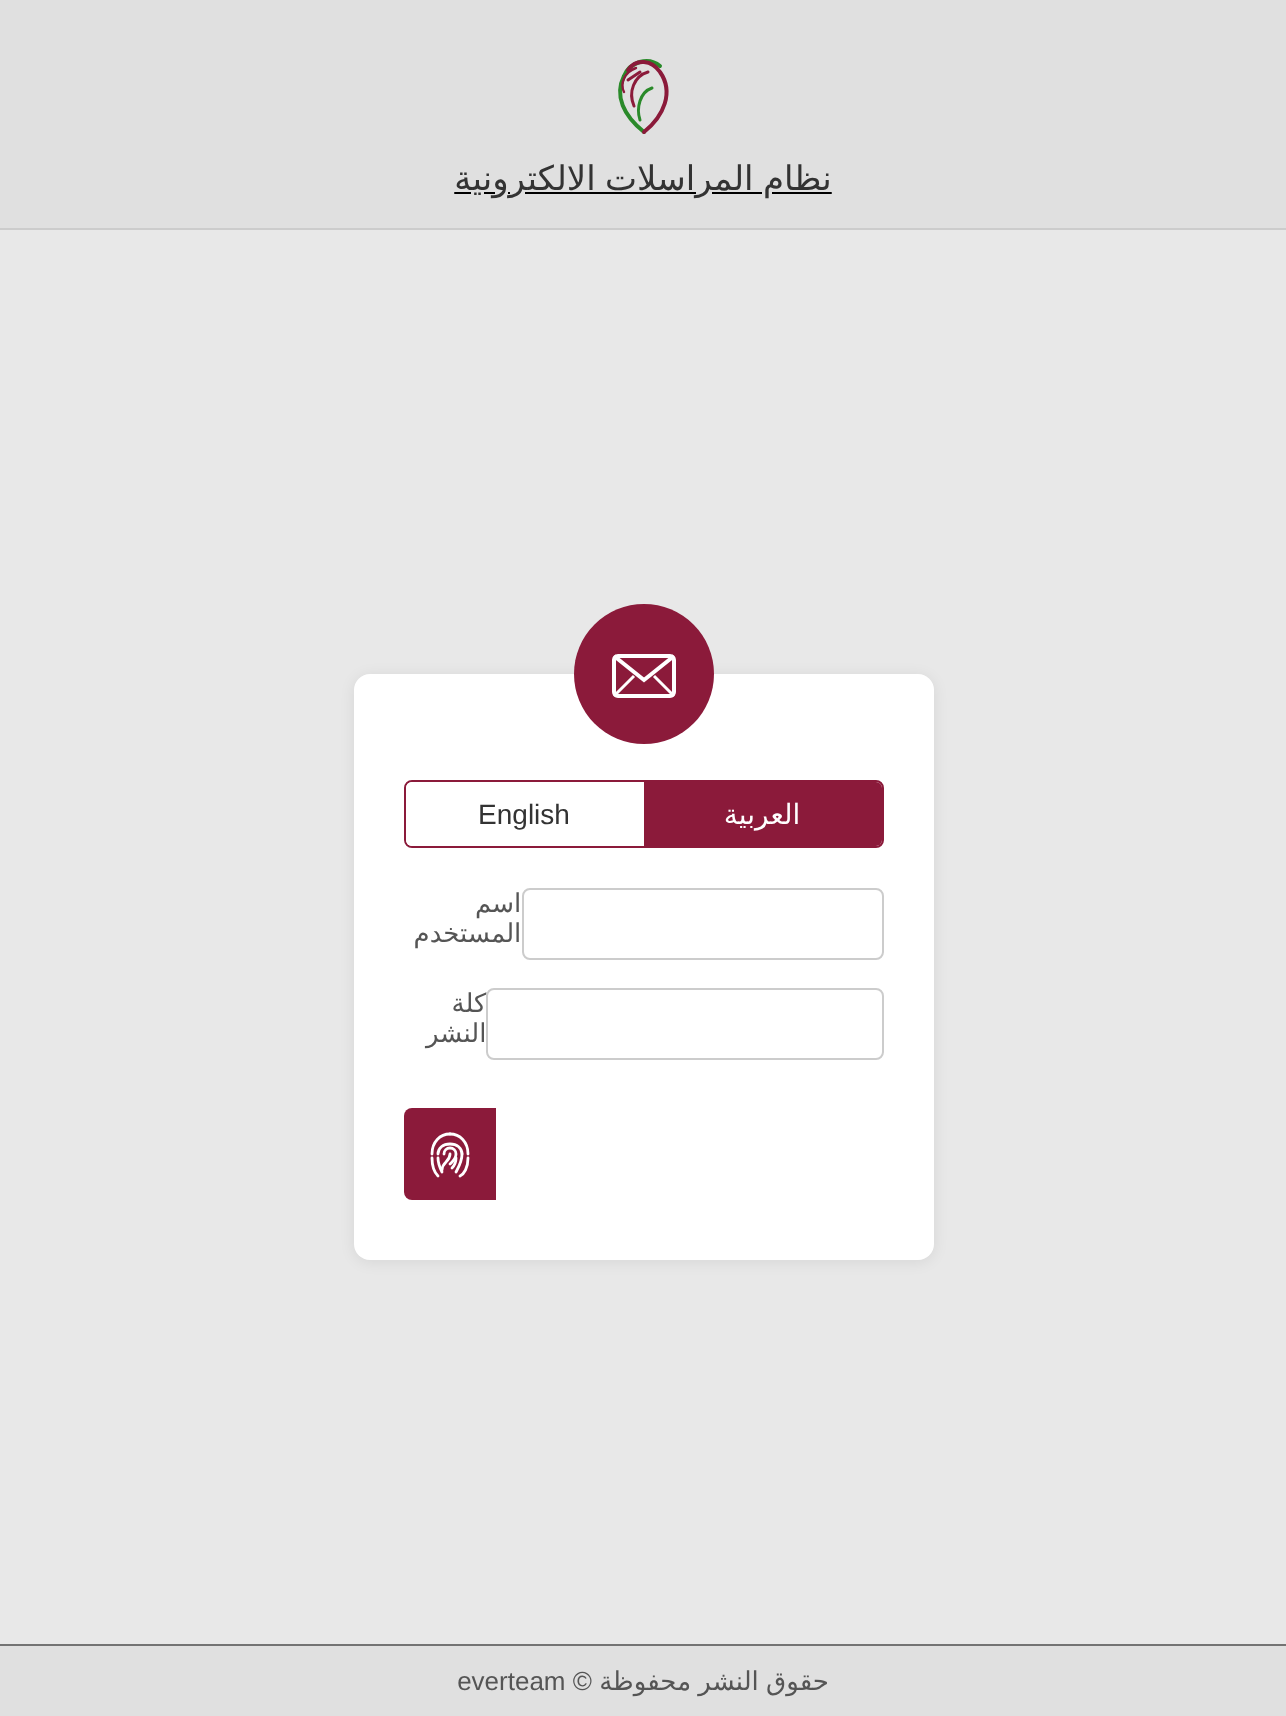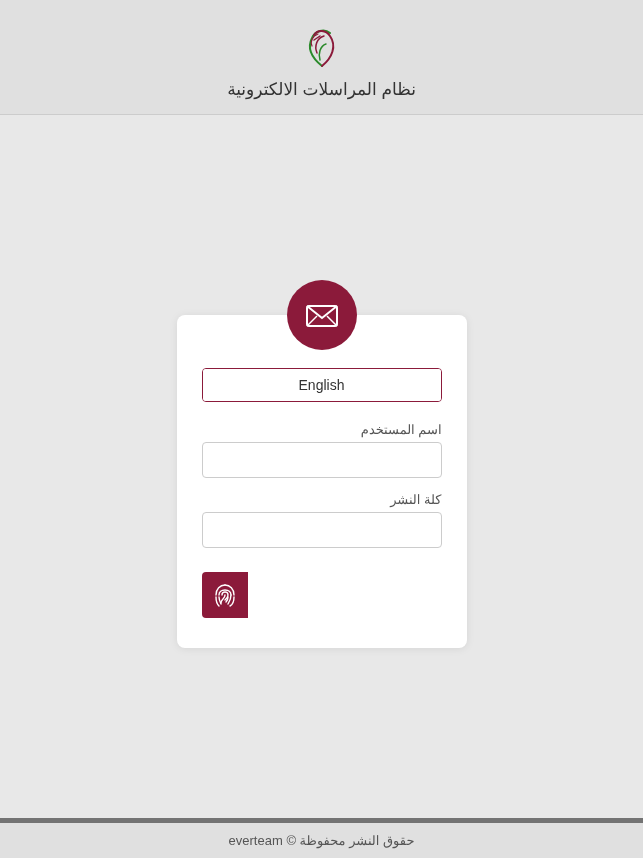--- a/index.html
+++ b/index.html
@@ -21,20 +21,21 @@
 
     
     .header {
       width: 100%;
       background-color: #e0e0e0;
       display: flex;
       flex-direction: column;
       align-items: center;
       padding: 18px 0 14px 0;
       border-bottom: 1px solid #ccc;
+      text-decoration: underline;
     }
 
     .logo-svg {
       width: 60px;
       height: 55px;
       margin-bottom: 6px;
     }
 
     .header-title {
       font-size: 17px;
@@ -114,21 +115,21 @@
       background: #8b1a3a;
       color: #fff;
       font-size: 14px;
     }
 
     
     .form-group {
       width: 240px;
       margin-bottom: 14px;
       display: flex;
-      flex-direction: column;
+      flex-direction: row;
     }
 
     .field-label {
       font-size: 13px;
       color: #555;
       margin-bottom: 5px;
       direction: rtl;
       text-align: right;
     }
 
@@ -180,21 +181,21 @@
       cursor: pointer;
       direction: rtl;
       font-family: Arial, sans-serif;
       margin-left: 2px;
     }
 
     
     .footer {
       width: 100%;
       background-color: #e0e0e0;
-      border-top: 5px solid #737373;
+      border-top: 1px solid #737373;
       display: flex;
       align-items: center;
       justify-content: center;
       padding: 10px 0;
     }
 
     .footer-text {
       font-size: 13px;
       color: #555;
       direction: rtl;
@@ -226,20 +227,21 @@
       <svg viewBox="0 0 38 38" xmlns="http://www.w3.org/2000/svg">
         <rect x="4" y="10" width="30" height="20" rx="2" fill="none" stroke="white" stroke-width="2"></rect>
         <polyline points="4,10 19,22 34,10" fill="none" stroke="white" stroke-width="2"></polyline>
         <line x1="4" y1="30" x2="14" y2="20" stroke="white" stroke-width="1.5"></line>
         <line x1="34" y1="30" x2="24" y2="20" stroke="white" stroke-width="1.5"></line>
       </svg>
     </div>
 
     <div class="lang-toggle">
       <button class="lang-btn english">English</button>
+      <button class="lang-btn arabic">العربية</button>
     </div>
 
     <div class="form-group">
       <label class="field-label">اسم المستخدم</label>
       <input class="field-input" type="text" style="">
     </div>
 
     <div class="form-group">
       <label class="field-label">كلة النشر</label>
       <input class="field-input" type="password" style="">

